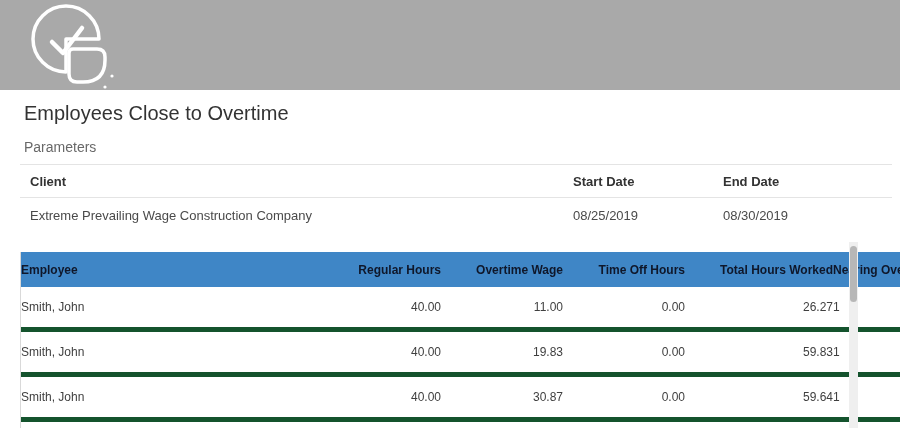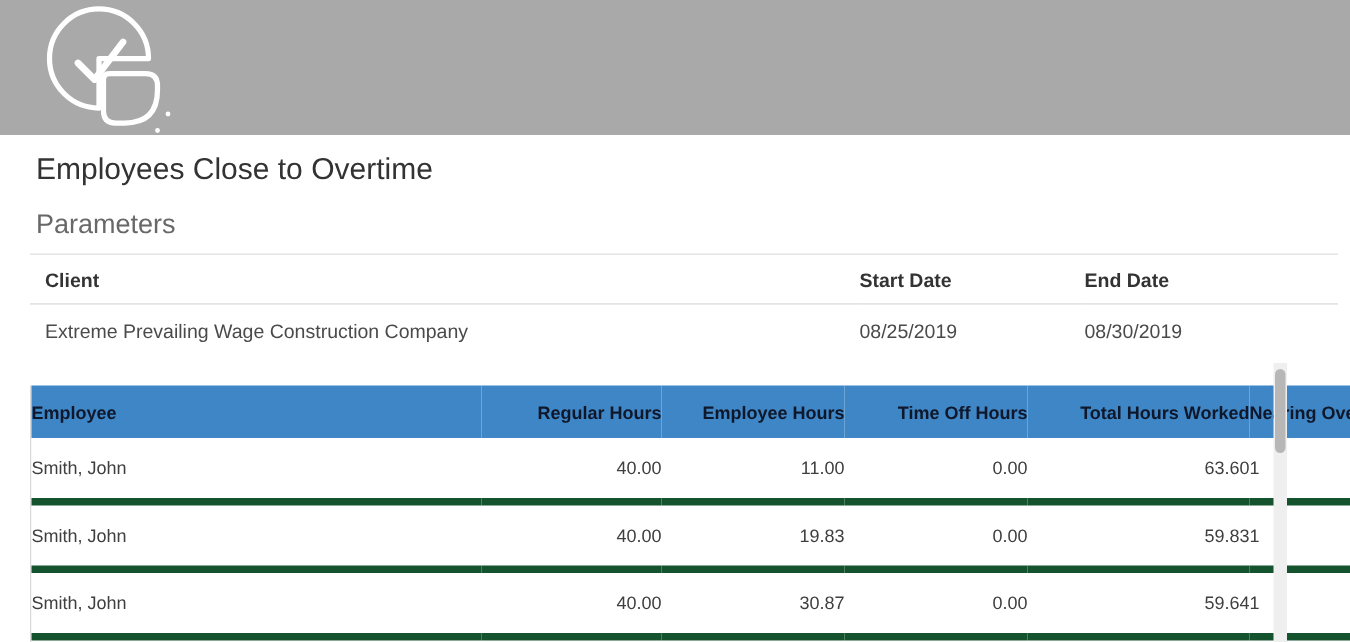--- a/index.html
+++ b/index.html
@@ -6,21 +6,21 @@
   body{
     width:900px;height:428px;overflow:hidden;background:#fff;
     font-family:"Liberation Sans", sans-serif;position:relative;
   }
   
   .banner{height:90px;background:#a9a9a9;position:relative;}
   .banner svg{position:absolute;left:25px;top:3px;}
 
   
   .page-title{margin:11px 0 0 24px;font-size:20px;font-weight:400;color:#333;line-height:25px;}
-  .params-label{margin:13px 0 9px 24px;font-size:18px;color:#686868;}
+  .params-label{margin:13px 0 9px 24px;font-size:14px;color:#686868;}
 
   
   .params-table{margin-left:20px;width:862px;border-collapse:collapse;table-layout:fixed;border-top:1px solid #e4e4e4;}
   .params-table th{height:32px;text-align:left;font-size:13px;font-weight:bold;color:#333;border-bottom:1px solid #e4e4e4;vertical-align:middle;padding:0;}
   .params-table td{height:34px;font-size:13px;color:#4a4a4a;vertical-align:middle;padding:0;}
   .params-table .c1{width:543px;padding-left:10px;}
   .params-table .c2{width:150px;}
   .params-table .c3{width:169px;}
 
   
@@ -85,33 +85,33 @@
     </tr>
   </tbody>
 </table>
 
 <div class="report-wrap">
   <table class="report-table">
     <thead>
       <tr>
         <th class="col-emp al pl">Employee</th>
         <th class="col-reg ar pr">Regular Hours</th>
-        <th class="col-ot ar pr">Employee Hours</th>
+        <th class="col-ot ar pr">Overtime Wage</th>
         <th class="col-to ar pr">Time Off Hours</th>
         <th class="col-tot ar pr">Total Hours Worked</th>
         <th class="col-near al pl">Nearing Overtime</th>
       </tr>
     </thead>
     <tbody>
       <tr>
         <td class="al pl">Smith, John</td>
         <td class="ar pr">40.00</td>
         <td class="ar pr">11.00</td>
         <td class="ar pr">0.00</td>
-        <td class="ar pr">63.60</td>
+        <td class="ar pr">26.27</td>
         <td class="al pl">1</td>
       </tr>
       <tr>
         <td class="al pl">Smith, John</td>
         <td class="ar pr">40.00</td>
         <td class="ar pr">19.83</td>
         <td class="ar pr">0.00</td>
         <td class="ar pr">59.83</td>
         <td class="al pl">1</td>
       </tr>

